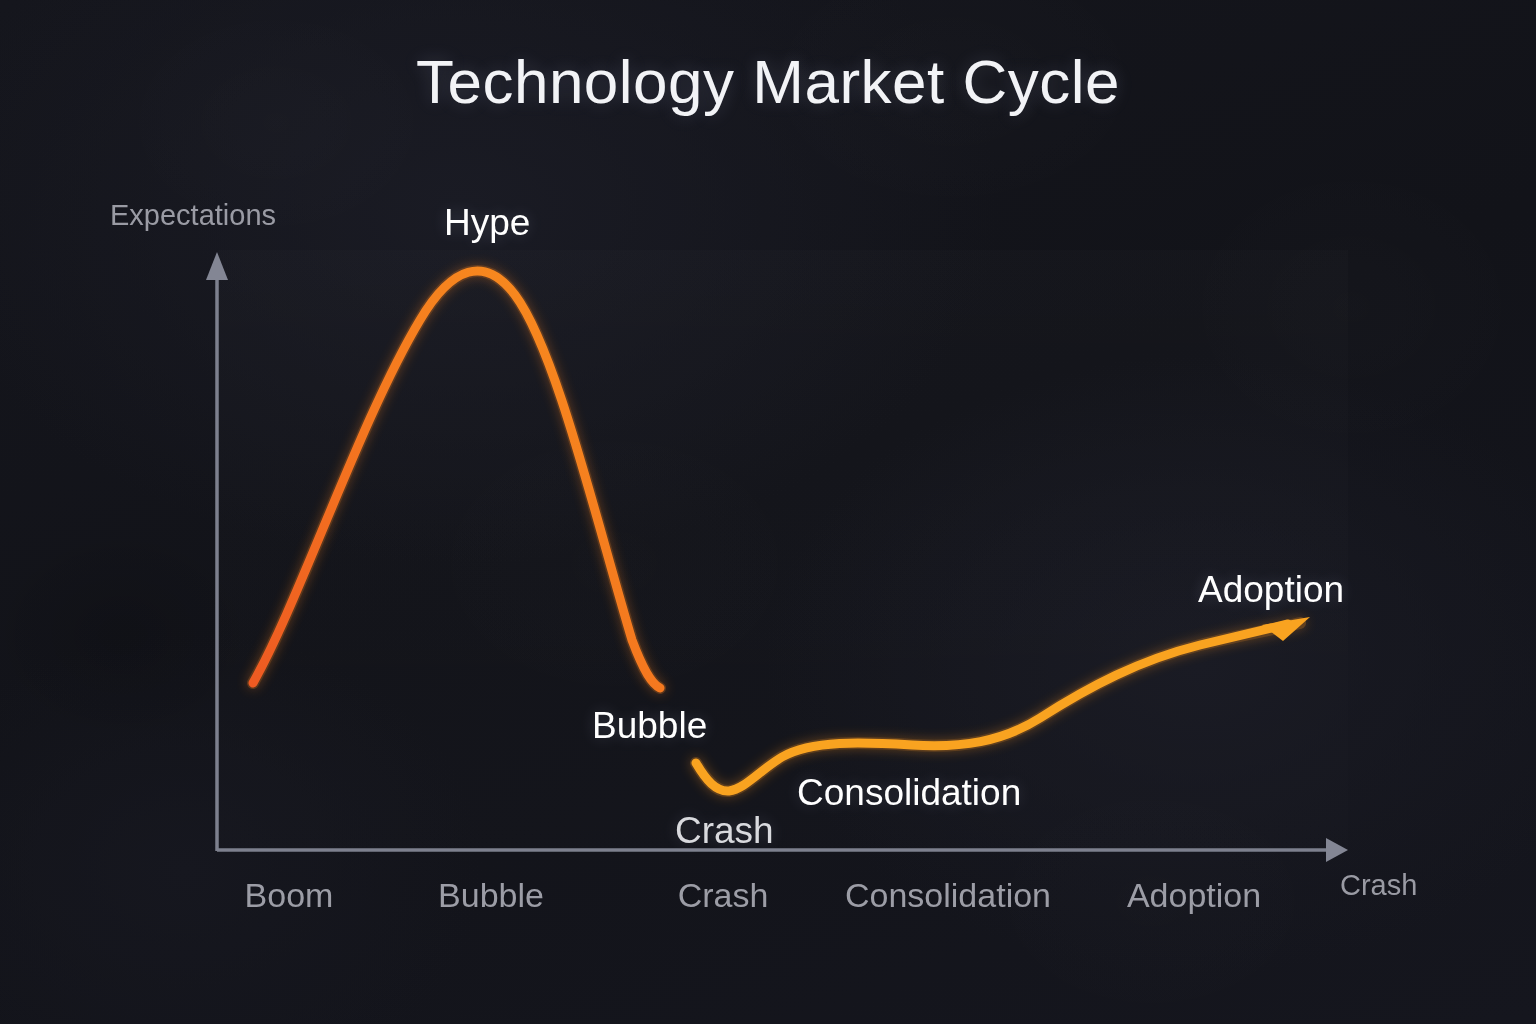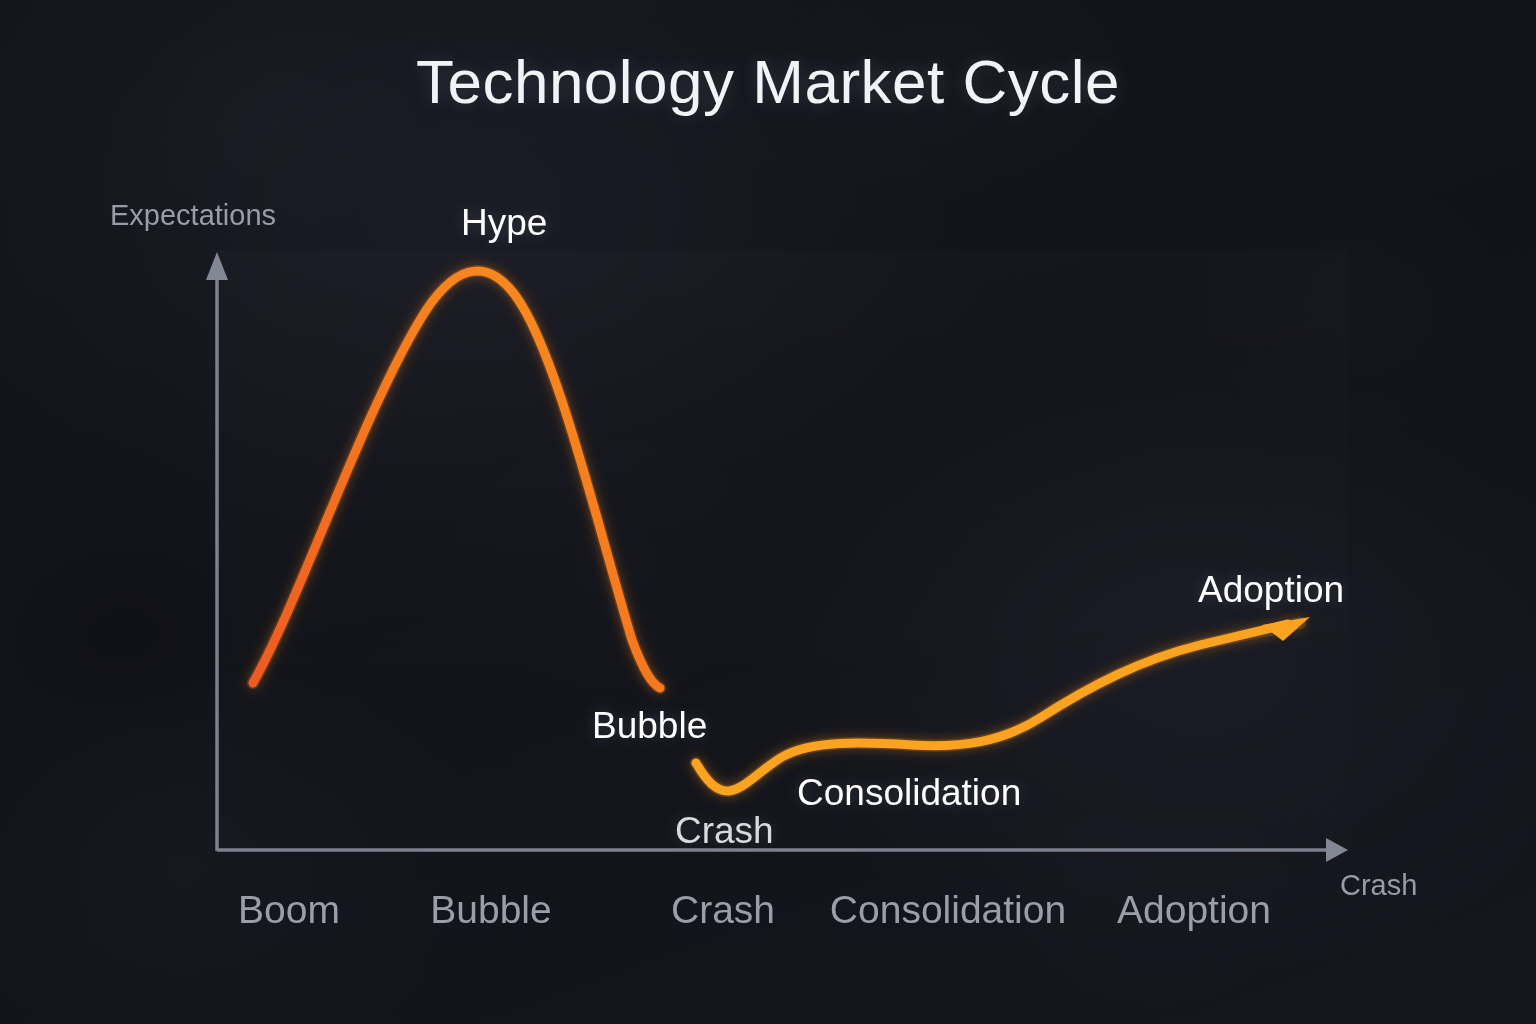--- a/index.html
+++ b/index.html
@@ -61,26 +61,25 @@
   .axis-title {
     position: absolute;
     font-size: 29px;
     color: #9a9ba4;
     white-space: nowrap;
   }
   #y-axis-title { left: 110px; top: 199px; }
   #x-axis-title { left: 1340px; top: 869px; }
   .tick-label {
     position: absolute;
-    font-size: 39px;
+    font-size: 34px;
     color: #9c9da6;
     white-space: nowrap;
     transform: translateX(-50%);
     top: 876px;
-    margin-top: 12px;
   }
   .annotation {
     position: absolute;
     font-size: 37px;
     color: #ffffff;
     white-space: nowrap;
     text-shadow: 0 0 16px rgba(210,220,255,0.20);
   }
   #svg-layer {
     position: absolute;
@@ -180,19 +179,19 @@
       <polygon points="1310,617 1262,625 1283,641" fill="#f9a320"></polygon>
     </g>
   </svg>
 
   <div class="tick-label" style="left:289px">Boom</div>
   <div class="tick-label" style="left:491px">Bubble</div>
   <div class="tick-label" style="left:723px">Crash</div>
   <div class="tick-label" style="left:948px">Consolidation</div>
   <div class="tick-label" style="left:1194px">Adoption</div>
 
-  <div class="annotation" style="left:444px; top:202px;margin-left:17px;">Hype</div>
+  <div class="annotation" style="left:444px; top:202px;">Hype</div>
   <div class="annotation" style="left:592px; top:705px;">Bubble</div>
   <div class="annotation" style="left:675px; top:810px; color:#d9dade;">Crash</div>
   <div class="annotation" style="left:797px; top:772px;">Consolidation</div>
   <div class="annotation" style="left:1198px; top:569px;">Adoption</div>
 
 </div>
 
 </body></html>

